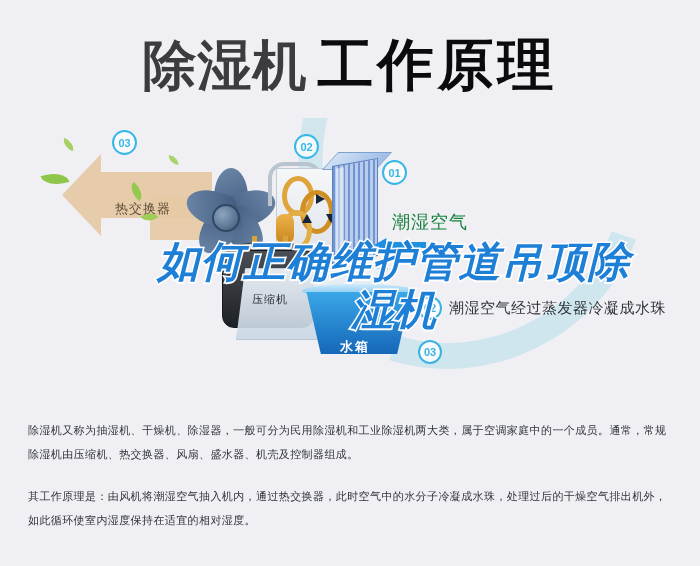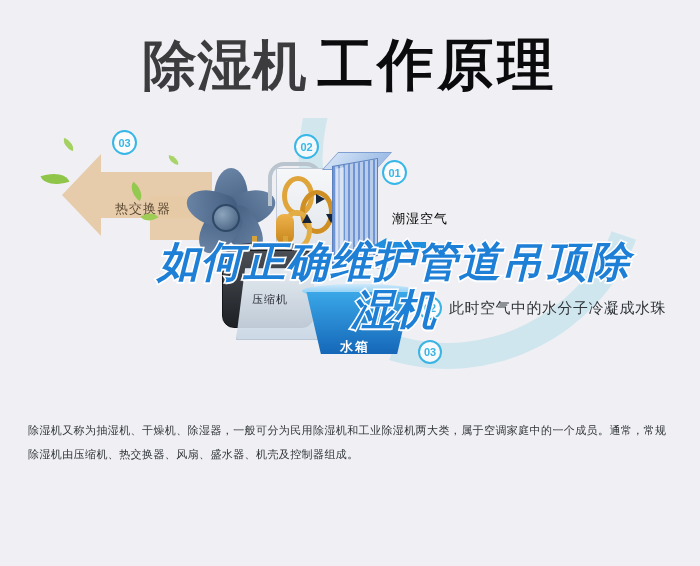--- a/index.html
+++ b/index.html
@@ -153,21 +153,21 @@
   .bg01{left:382px;top:42px;}
   .bg02{left:294px;top:16px;}
   .bg03{left:112px;top:12px;}
 
   
   .callout{position:absolute;left:322px;top:14px;padding:3px 8px;
     border:1px solid #6f7a86;border-radius:10px;background:rgba(255,255,255,.85);
     font-size:12px;color:#3a424c;letter-spacing:1px;}
   .callout:after{content:"";position:absolute;left:26px;top:100%;width:0;height:0;
     border-left:5px solid transparent;border-right:5px solid transparent;border-top:9px solid #6f7a86;}
-  .lbl-humid{position:absolute;left:392px;top:92px;font-size:13px;color:#000000;letter-spacing:1px;}
+  .lbl-humid{position:absolute;left:392px;top:92px;font-size:18px;color:#15803d;letter-spacing:1px;}
 
   
   .legend{position:absolute;left:418px;top:296px;width:276px;}
   .legend-row{display:flex;align-items:center;margin-bottom:20px;}
   .legend-num{width:20px;height:20px;border-radius:50%;border:2px solid #3bb3e3;color:#3bb3e3;
     font-size:11px;font-weight:bold;display:flex;align-items:center;justify-content:center;
     margin-right:7px;flex:0 0 auto;background:rgba(255,255,255,.8);}
   .legend-txt{font-size:15px;color:#2f3439;letter-spacing:.5px;white-space:nowrap;}
 
   
@@ -251,29 +251,30 @@
     <div class="badge bg01">01</div>
     <div class="badge bg02">02</div>
     <div class="badge bg03">03</div>
 
     <div class="lbl-humid">潮湿空气</div>
   </div>
 
   <div class="legend">
     <div class="legend-row">
       <div class="legend-num">02</div>
-      <div class="legend-txt">此时空气中的水分子冷凝成水珠</div>
+      <div class="legend-txt">潮湿空气经过蒸发器冷凝成水珠</div>
     </div>
     <div class="legend-row">
       <div class="legend-num">03</div>
     </div>
   </div>
 
   <div class="overlay">
     <span class="ov-line ov-l1">如何正确维护管道吊顶除</span>
     <span class="ov-line ov-l2">湿机</span>
   </div>
 
   <div class="body-copy">
     <p class="para">除湿机又称为抽湿机、干燥机、除湿器，一般可分为民用除湿机和工业除湿机两大类，属于空调家庭中的一个成员。通常，常规除湿机由压缩机、热交换器、风扇、盛水器、机壳及控制器组成。</p>
+    <p class="para">其工作原理是：由风机将潮湿空气抽入机内，通过热交换器，此时空气中的水分子冷凝成水珠，处理过后的干燥空气排出机外，如此循环使室内湿度保持在适宜的相对湿度。</p>
   </div>
 
 </div>
 
 </body></html>

